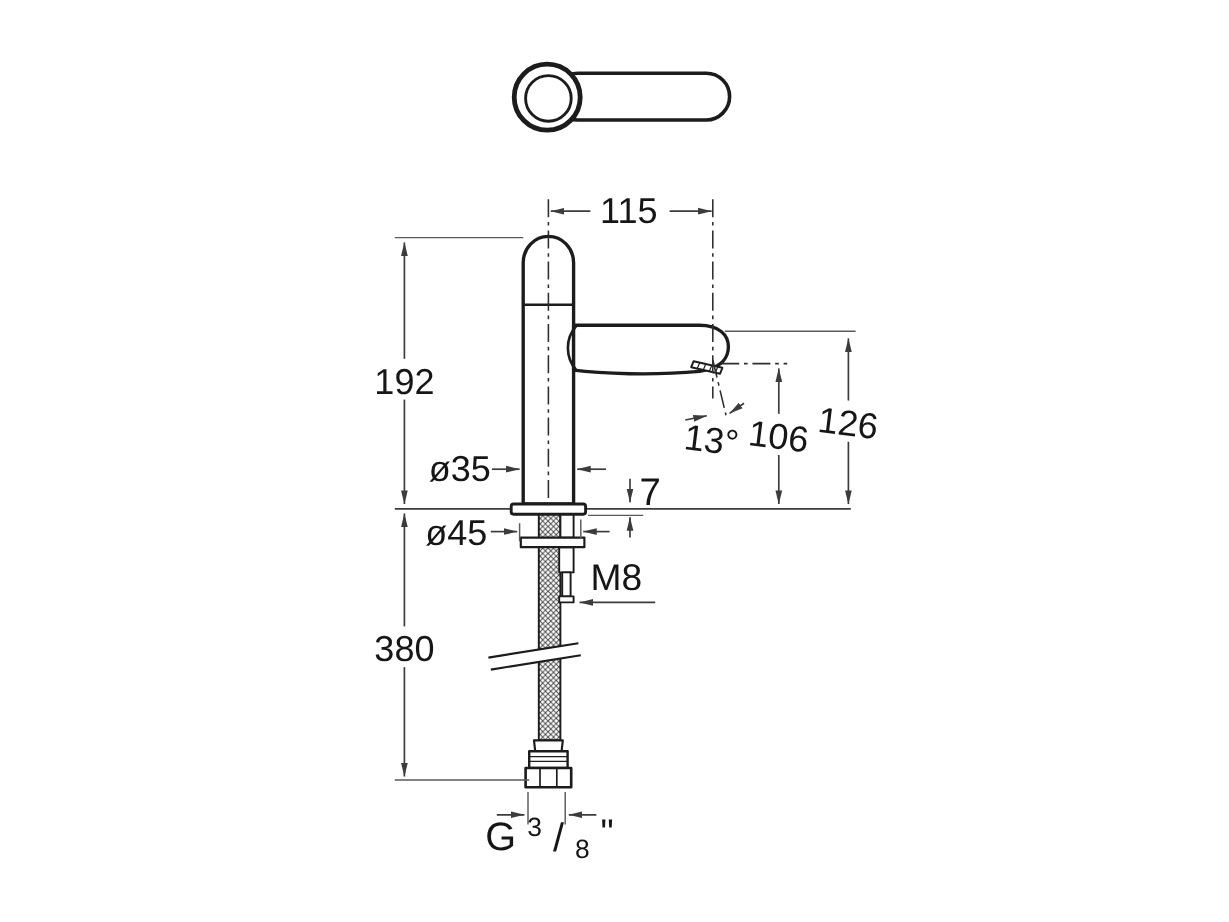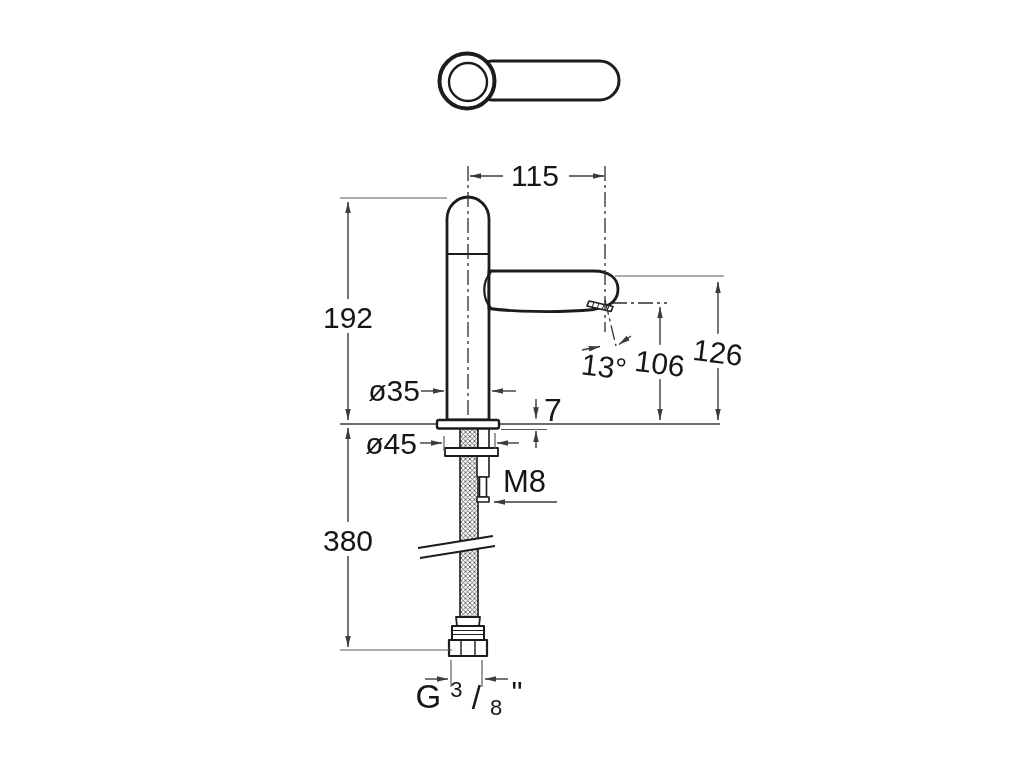--- a/index.html
+++ b/index.html
@@ -9,21 +9,20 @@
     width: 1024px;
     height: 768px;
     overflow: hidden;
     font-family: "Liberation Sans", sans-serif;
   }
   .stage {
     position: relative;
     width: 928px;
     height: 768px;
     background: #ffffff;
-    margin-left: 11px;
   }
   svg text {
     font-family: "Liberation Sans", "DejaVu Sans", sans-serif;
     fill: #161616;
   }
   .part  { fill: #ffffff; stroke: #1c1c1c; stroke-linejoin: round; stroke-linecap: round; }
   .thin  { stroke: #1c1c1c; fill: none; }
   .dim   { stroke: #3c3c3c; stroke-width: 1.4; fill: none; }
   .ext   { stroke: #5a5a5a; stroke-width: 1.2; fill: none; }
   .cline { stroke: #2e2e2e; stroke-width: 1.3; fill: none; stroke-dasharray: 15 4 3 4; }

